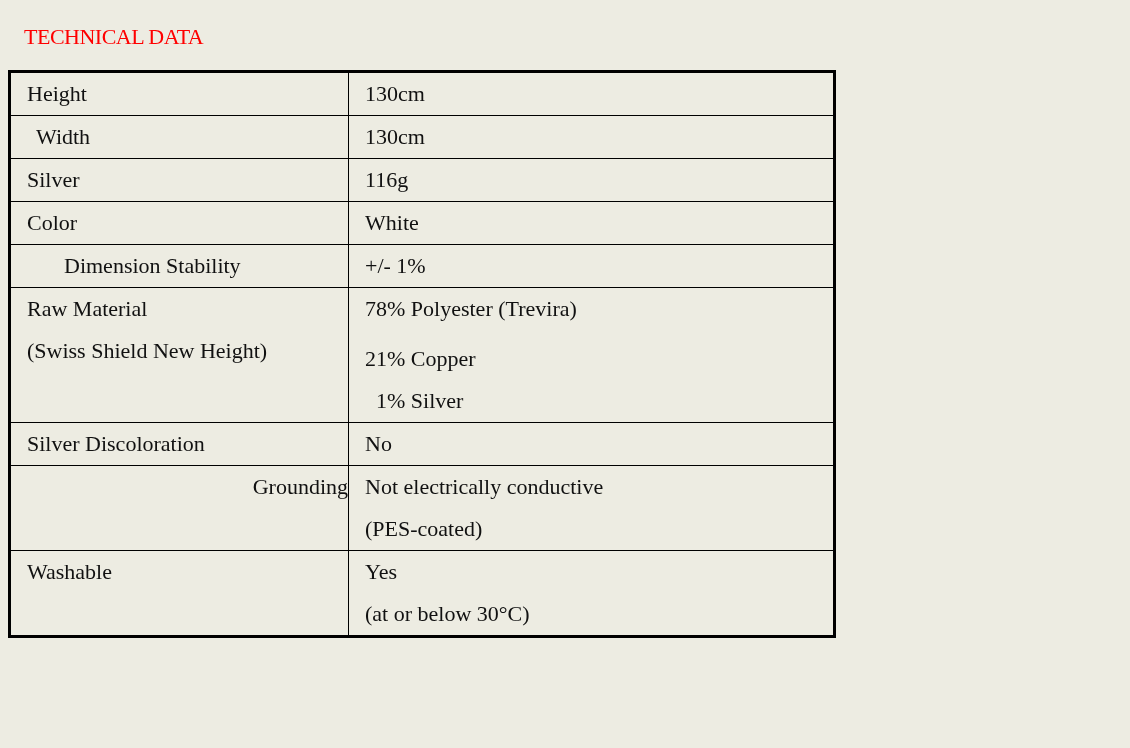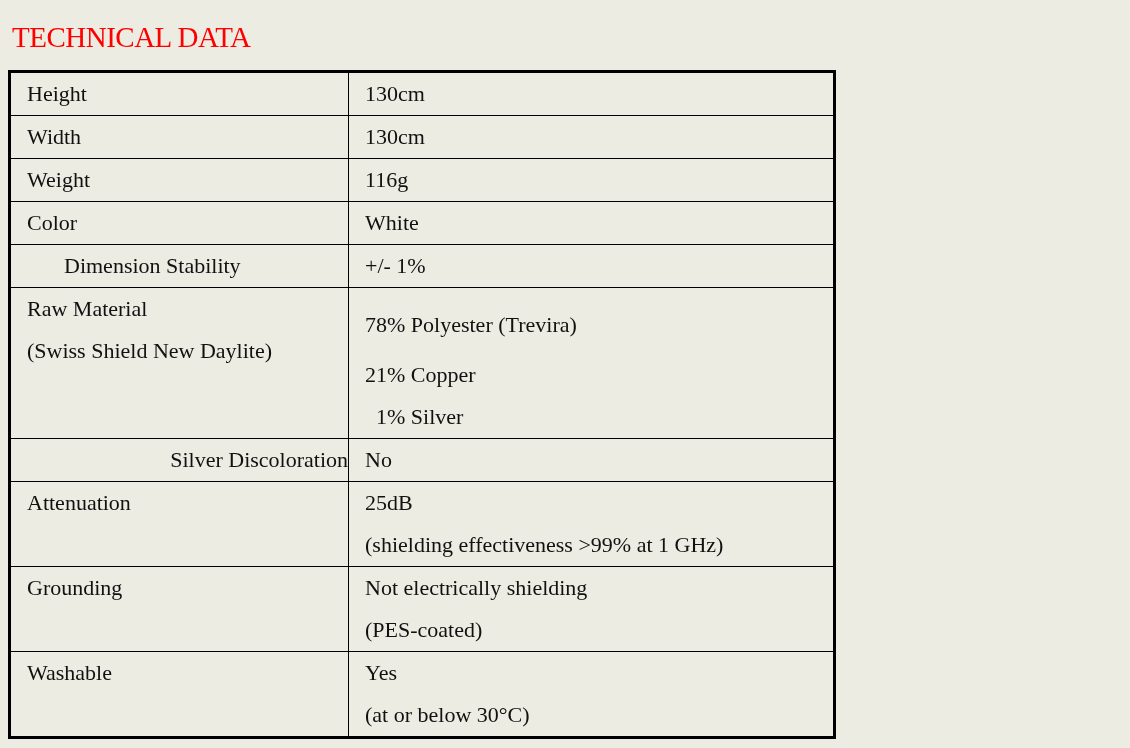--- a/index.html
+++ b/index.html
@@ -1,22 +1,22 @@
 <!DOCTYPE html>
 <html><head>
 <meta charset="utf-8">
 <style>
   html, body { margin:0; padding:0; }
   body {
     width:1130px; height:748px; background:#edece2; position:relative; overflow:hidden;
     font-family:"Liberation Serif","DejaVu Serif",serif; color:#111;
   }
   .title {
-    position:absolute; left:12px; top:24px; color:#ff0000;
-    font-size:29px; letter-spacing:-0.5px; line-height:26px;
+    position:absolute; left:24px; top:24px; color:#ff0000;
+    font-size:22px; letter-spacing:-0.5px; line-height:26px;
   }
   table.spec {
     position:absolute; left:8px; top:70px; width:828px;
     border-collapse:collapse; border:3px solid #000;padding-left:8px;
   }
   table.spec td {
     border:1px solid #000; vertical-align:top; padding:0 0 0 16px;
     font-size:22px;
   }
   table.spec td.k { width:321px; }
@@ -32,29 +32,29 @@
       <tr>
         <td class="k">
           <span class="line" style="white-space: pre;">Height</span>
         </td>
         <td class="v">
           <span class="line" style="white-space: pre;">130cm</span>
         </td>
       </tr>
       <tr>
         <td class="k">
-          <span class="line" style="white-space: pre;">Width</span>
+          <span class="line" style="white-space: pre; margin-left: 9px;">Width</span>
         </td>
         <td class="v">
           <span class="line" style="white-space: pre;">130cm</span>
         </td>
       </tr>
       <tr>
         <td class="k">
-          <span class="line" style="white-space: pre;">Weight</span>
+          <span class="line" style="white-space: pre;">Silver</span>
         </td>
         <td class="v">
           <span class="line" style="white-space: pre;">116g</span>
         </td>
       </tr>
       <tr>
         <td class="k">
           <span class="line" style="white-space: pre;">Color</span>
         </td>
         <td class="v">
@@ -65,54 +65,44 @@
         <td class="k">
           <span class="line" style="white-space: pre; margin-left: 37px;">Dimension Stability</span>
         </td>
         <td class="v">
           <span class="line" style="white-space: pre;">+/- 1%</span>
         </td>
       </tr>
       <tr>
         <td class="k">
           <span class="line" style="white-space: pre;">Raw Material</span>
-          <span class="line" style="white-space: pre;">(Swiss Shield New Daylite)</span>
+          <span class="line" style="white-space: pre;">(Swiss Shield New Height)</span>
           <span class="line" style="white-space: pre;"></span>
         </td>
         <td class="v">
-          <span class="line" style="white-space: pre; margin-top: 16px;">78% Polyester (Trevira)</span>
+          <span class="line" style="white-space: pre;">78% Polyester (Trevira)</span>
           <span class="line" style="white-space: pre; margin-top: 8px;">21% Copper</span>
           <span class="line" style="white-space: pre;">  1% Silver</span>
         </td>
       </tr>
       <tr>
         <td class="k">
-          <span class="line" style="white-space: pre; text-align: right;">Silver Discoloration</span>
+          <span class="line" style="white-space: pre;">Silver Discoloration</span>
         </td>
         <td class="v">
           <span class="line" style="white-space: pre;">No</span>
         </td>
       </tr>
       <tr>
         <td class="k">
-          <span class="line" style="white-space: pre;">Attenuation</span>
+          <span class="line" style="white-space: pre; text-align: right;">Grounding</span>
           <span class="line" style="white-space: pre;"></span>
         </td>
         <td class="v">
-          <span class="line" style="white-space: pre;">25dB</span>
-          <span class="line" style="white-space: pre;">(shielding effectiveness &gt;99% at 1 GHz)</span>
-        </td>
-      </tr>
-      <tr>
-        <td class="k">
-          <span class="line" style="white-space: pre;">Grounding</span>
-          <span class="line" style="white-space: pre;"></span>
-        </td>
-        <td class="v">
-          <span class="line" style="white-space: pre;">Not electrically shielding</span>
+          <span class="line" style="white-space: pre;">Not electrically conductive</span>
           <span class="line" style="white-space: pre;">(PES-coated)</span>
         </td>
       </tr>
       <tr>
         <td class="k">
           <span class="line" style="white-space: pre;">Washable</span>
           <span class="line" style="white-space: pre;"></span>
         </td>
         <td class="v">
           <span class="line" style="white-space: pre;">Yes</span>

